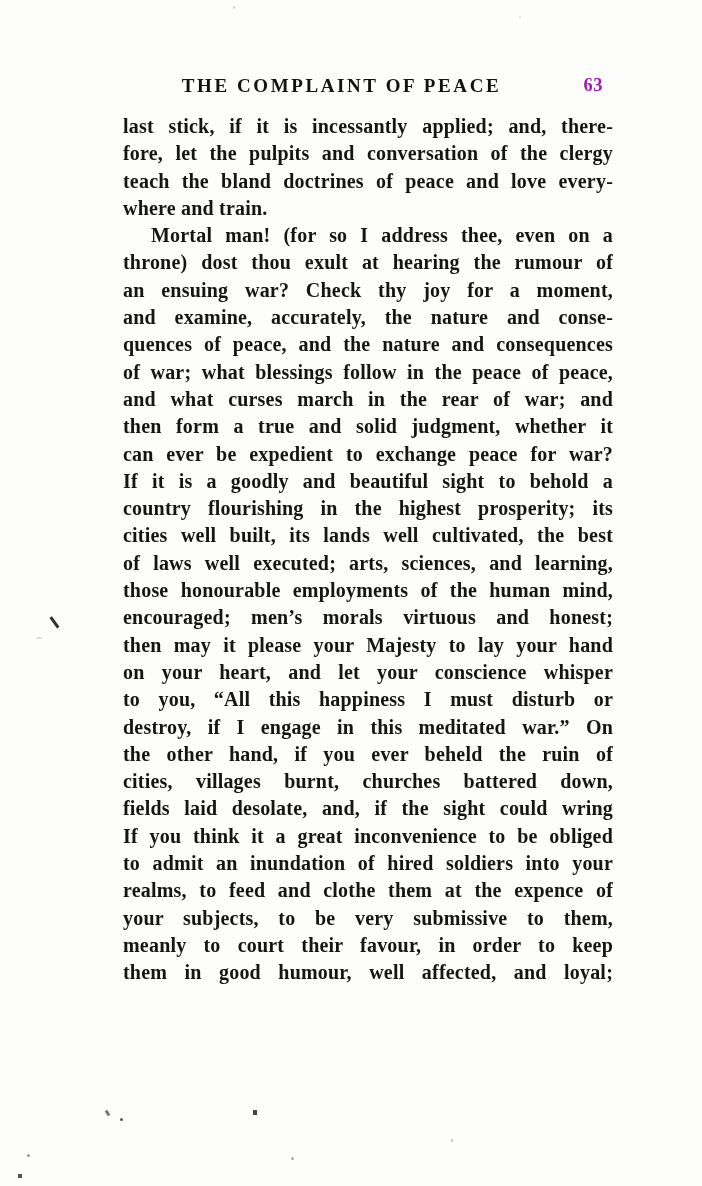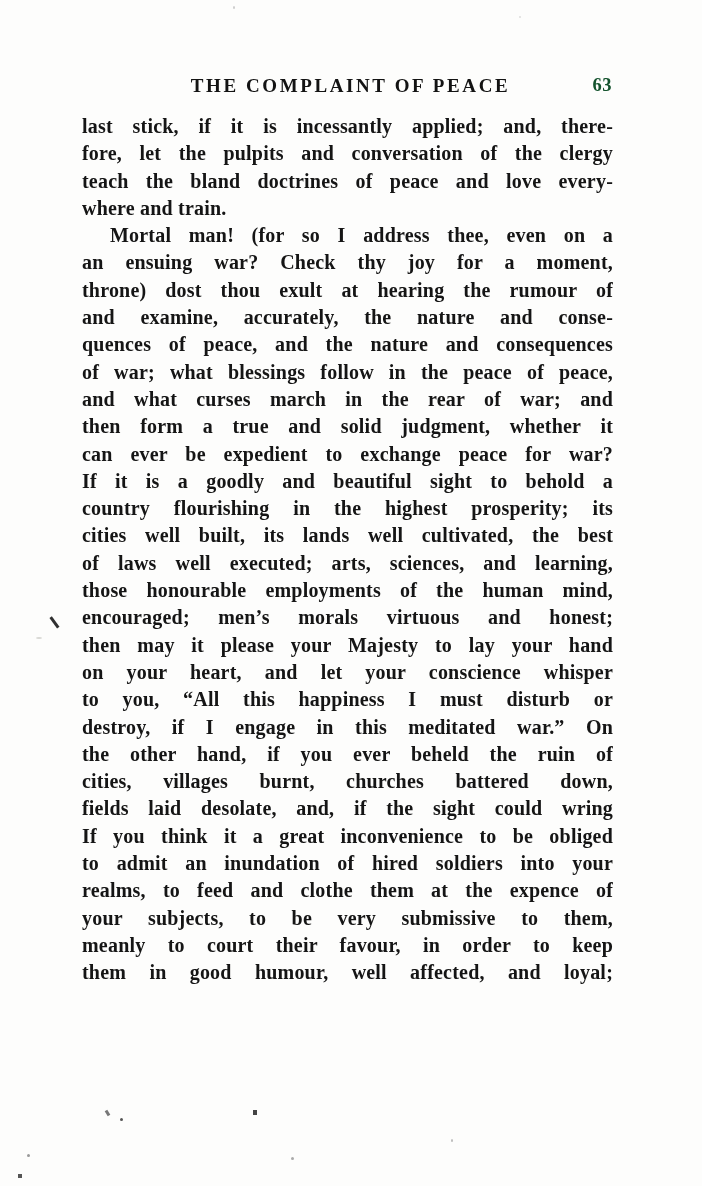--- a/index.html
+++ b/index.html
@@ -12,57 +12,58 @@
     width: 702px;
     height: 1186px;
     background: #fdfdfc;
     color: #151515;
     font-family: "Liberation Serif", serif;
     overflow: hidden;
   }
   .running-head {
     position: absolute;
     top: 75px;
-    left: 85px;
+    left: 76px;
     width: 531px;
     height: 24px;
   }
   .head-title {
     display: block;
     text-align: center;
     font-size: 19px;
     font-weight: 700;
     letter-spacing: 2.6px;
     color: #131313;
   }
   .page-num {
     position: absolute;
     top: 0;
     right: 4px;
     font-size: 18.5px;
     font-weight: 700;
     letter-spacing: 0.5px;
-    color: #14532d;
+    color: #a21caf;
   }
   .text-block {
     position: absolute;
     top: 113px;
     left: 82px;
     width: 531px;
     font-size: 20px;
     font-weight: 600;
     letter-spacing: 0.2px;
   }
   .line {
     height: 27.3px;
     line-height: 27.3px;
     text-align: justify;
     text-align-last: justify;
     overflow: hidden;
     white-space: normal;
+    margin-left: 41px;
   }
   .line.last {
     text-align-last: left;
   }
   .line.indent {
     text-indent: 28px;
   }
   .mark {
     position: absolute;
     display: block;
@@ -77,22 +78,22 @@
     <span class="head-title">THE COMPLAINT OF PEACE</span>
     <span class="page-num">63</span>
   </div>
 
   <div class="text-block">
       <div class="line">last stick, if it is incessantly applied; and, there-</div>
       <div class="line">fore, let the pulpits and conversation of the clergy</div>
       <div class="line">teach the bland doctrines of peace and love every-</div>
       <div class="line last">where and train.</div>
       <div class="line indent">Mortal man! (for so I address thee, even on a</div>
+      <div class="line">throne) dost thou exult at hearing the rumour of</div>
       <div class="line">an ensuing war? Check thy joy for a moment,</div>
-      <div class="line">throne) dost thou exult at hearing the rumour of</div>
       <div class="line">and examine, accurately, the nature and conse-</div>
       <div class="line">quences of peace, and the nature and consequences</div>
       <div class="line">of war; what blessings follow in the peace of peace,</div>
       <div class="line">and what curses march in the rear of war; and</div>
       <div class="line">then form a true and solid judgment, whether it</div>
       <div class="line">can ever be expedient to exchange peace for war?</div>
       <div class="line">If it is a goodly and beautiful sight to behold a</div>
       <div class="line">country flourishing in the highest prosperity; its</div>
       <div class="line">cities well built, its lands well cultivated, the best</div>
       <div class="line">of laws well executed; arts, sciences, and learning,</div>

